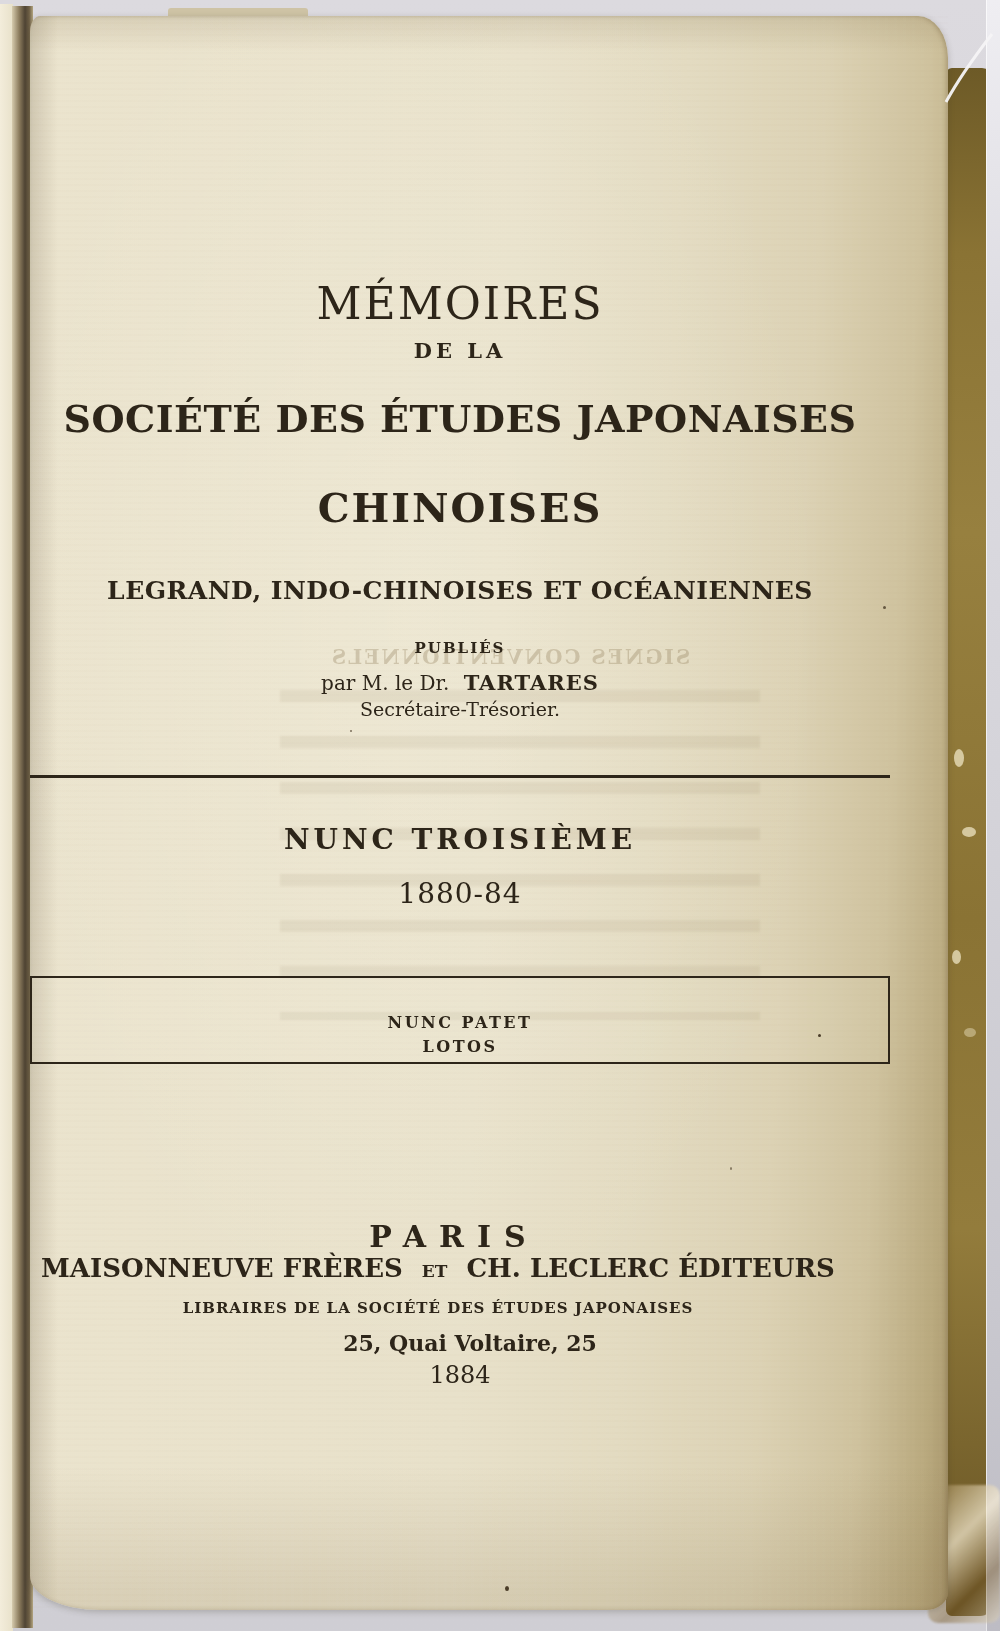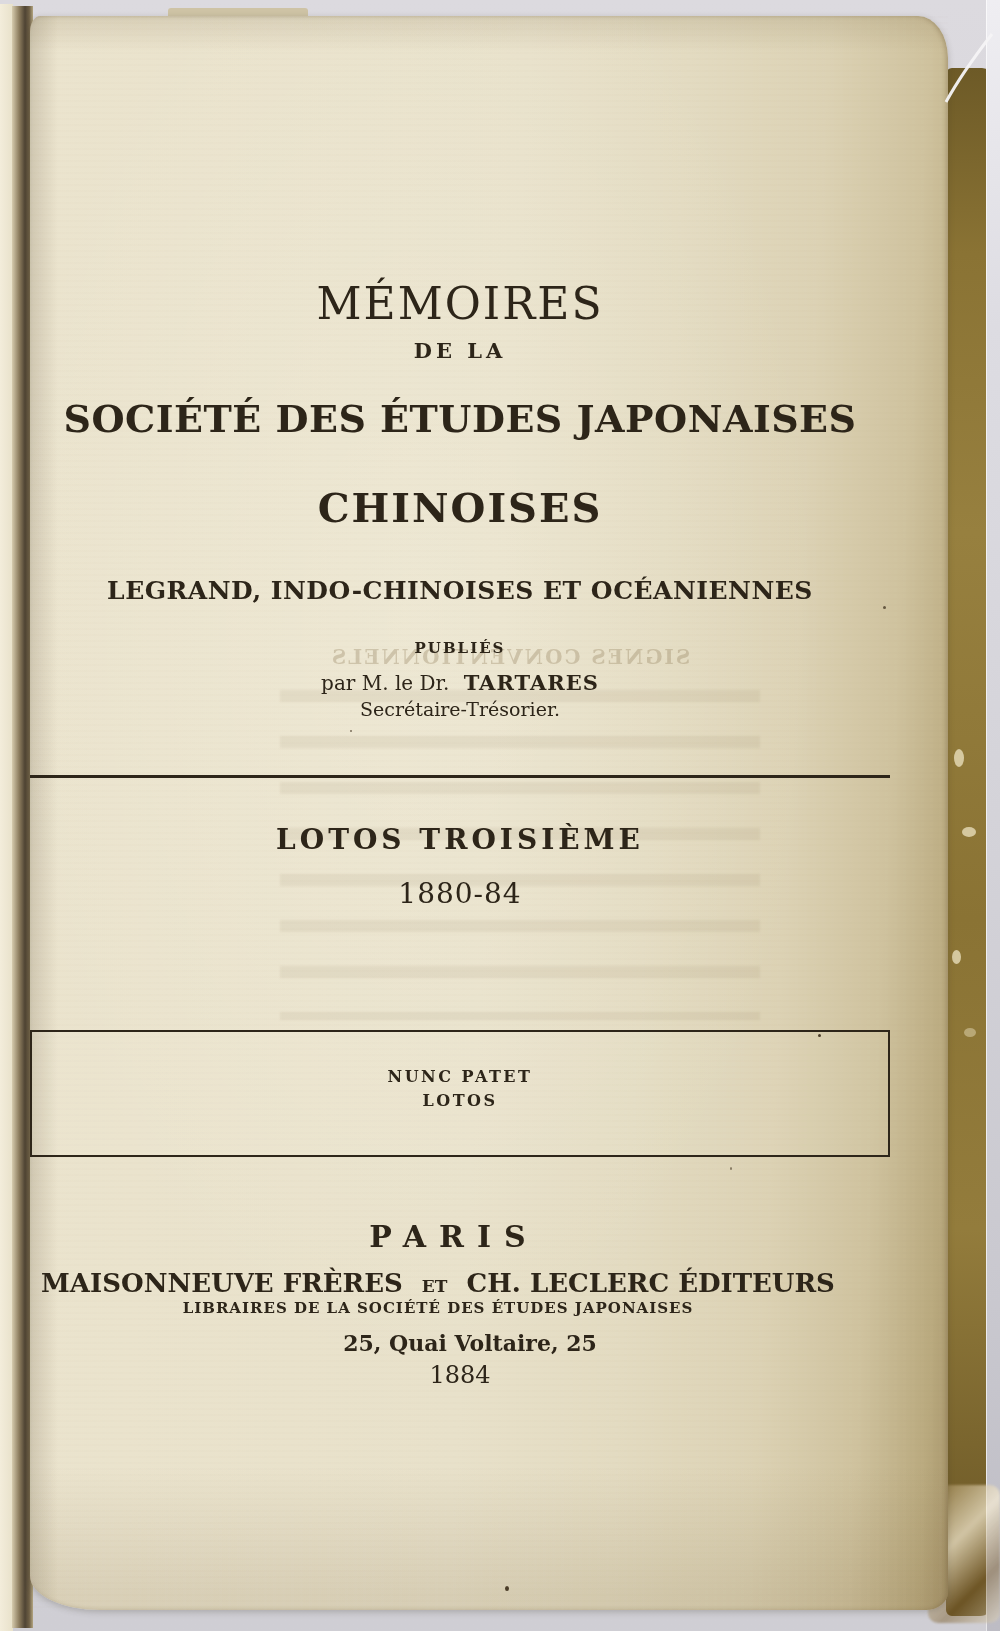--- a/index.html
+++ b/index.html
@@ -62,26 +62,26 @@
   .t-soc1    {top:398px;font-size:38px;font-weight:700;letter-spacing:0.5px;}
   .t-soc2    {top:486px;font-size:40px;font-weight:700;letter-spacing:2px;}
   .t-subject {top:577px;font-size:25px;font-weight:700;letter-spacing:0.5px;}
   .t-publies {top:640px;font-size:15px;font-weight:700;letter-spacing:2px;}
   .t-editor  {top:671px;font-size:20px;}
   .t-editor .bold{font-weight:700;font-size:21px;letter-spacing:1px;}
   .t-role    {top:699px;font-size:19px;}
   .rule      {top:775px;left:372px;width:110px;height:3px;background:#2d2519;}
   .t-tome    {top:825px;font-size:28px;font-weight:700;letter-spacing:4px;}
   .t-years   {top:879px;font-size:28px;letter-spacing:1px;}
-  .device-box{top:1030px;left:352px;width:150px;height:127px;border:2.5px solid #2d2519;background:rgba(255,252,240,.06);}
+  .device-box{top:976px;left:352px;width:150px;height:88px;border:2.5px solid #2d2519;background:rgba(255,252,240,.06);}
   .device-box div{position:static;text-align:center;}
   .d1{padding-top:36px;font-size:16px;font-weight:700;letter-spacing:2.5px;}
   .d2{padding-top:6px;font-size:16px;font-weight:700;letter-spacing:2.5px;}
   .t-city    {top:1192px;font-size:30px;font-weight:700;letter-spacing:13px;transform:translateX(-6px);margin-top:28px;}
-  .t-pub     {top:1254px;font-size:26px;font-weight:700;transform:translateX(-22px);white-space:nowrap;margin-top:15px;}
+  .t-pub     {top:1254px;font-size:26px;font-weight:700;transform:translateX(-22px);white-space:nowrap;}
   .t-pub .small-et{font-size:17px;}
   .t-libr    {top:1300px;font-size:15px;font-weight:700;letter-spacing:1px;transform:translateX(-22px);}
   .t-addr    {top:1331px;font-size:22px;font-weight:700;padding-left:20px;}
   .t-year    {top:1362px;font-size:24px;}
 
   
   .thread{left:930px;top:28px;width:66px;height:78px;}
   .speck{border-radius:50%;background:#4a3c28;}
   .s1{left:505px;top:1586px;width:4px;height:5px;}
   .s2{left:818px;top:1034px;width:3px;height:3px;}
@@ -118,21 +118,21 @@
     <div class="t-soc1">SOCIÉTÉ DES ÉTUDES JAPONAISES</div>
     <div class="t-soc2">CHINOISES</div>
     <div class="t-subject">LEGRAND, INDO-CHINOISES ET OCÉANIENNES</div>
     <div class="t-publies">PUBLIÉS</div>
     <div class="t-editor">
       <span style="position:static;">par M. le Dr.</span>
       <span class="bold" style="position: static; margin-left: 8px;">TARTARES</span>
     </div>
     <div class="t-role">Secrétaire-Trésorier.</div>
     <div class="rule"></div>
-    <div class="t-tome">LOTOS TROISIÈME</div>
+    <div class="t-tome">NUNC TROISIÈME</div>
     <div class="t-years">1880-84</div>
 
     <div class="device-box">
       <div class="d1">NUNC PATET</div>
       <div class="d2">LOTOS</div>
     </div>
 
     <div class="t-city">PARIS</div>
     <div class="t-pub">
       <span style="position:static;">MAISONNEUVE FRÈRES</span>

